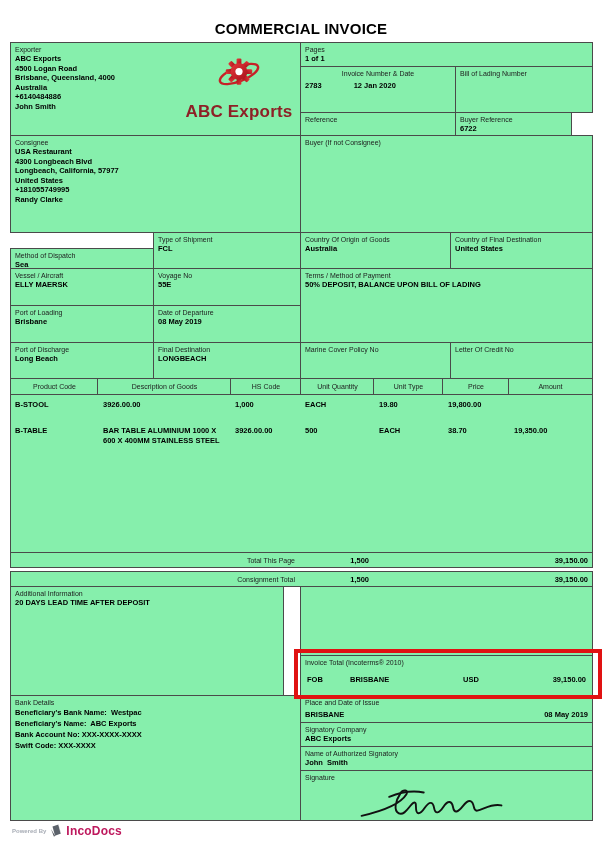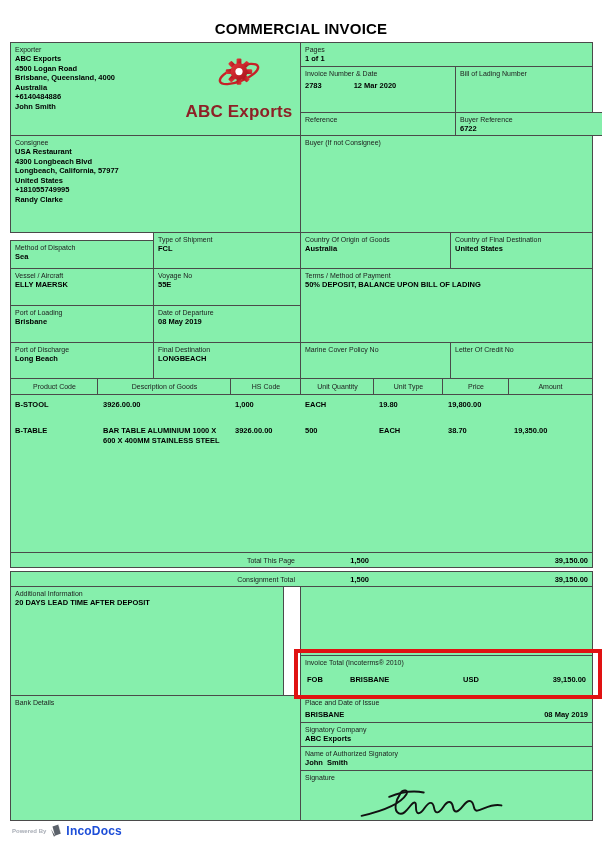--- a/index.html
+++ b/index.html
@@ -26,21 +26,21 @@
                 border:4px solid #e01212; pointer-events:none; z-index:10; }
   .logo-wrap { position:absolute; left:164px; top:8px; width:128px; text-align:center; }
   .logo-text { font-size:17px; font-weight:bold; color:#8d2026; margin-top:1px; letter-spacing:.2px; }
   .inv-num-row { display:flex; margin-top:3px; }
   .inv-num-row .n2 { margin-left:32px; }
   .itot-row { position:relative; height:12px; margin-top:8px; }
   .itot-row span { position:absolute; font-size:7.5px; font-weight:bold; }
   .place-row { display:flex; justify-content:space-between; margin-top:3px; }
   .footer { position:absolute; left:12px; top:824px; display:flex; align-items:center; gap:4px; color:#9298a2; }
   .footer .pb { font-size:6px; font-weight:bold; color:#a7acb5; }
-  .footer .brand { font-size:12px; font-weight:bold; color:#1d4ed8; letter-spacing:.2px; }
+  .footer .brand { font-size:12px; font-weight:bold; color:#be185d; letter-spacing:.2px; }
   .sig-svg { position:absolute; left:40px; top:12px; }
 </style>
 </head>
 <body>
 
 <div class="page">
 
   <div class="title">COMMERCIAL INVOICE</div>
 
   <div class="cell" style="left:10px;top:42px;width:291px;height:94px;">
@@ -77,58 +77,58 @@
       </svg>
       <div class="logo-text">ABC Exports</div>
     </div>
   </div>
 
   <div class="cell" style="left:300px;top:42px;width:293px;height:25px;">
     <div class="lbl r">Pages</div>
     <div class="val r">1 of 1</div>
   </div>
 
-  <div class="cell" style="left:300px;top:66px;width:156px;height:47px;">
+  <div class="cell" style="left:300px;top:66px;width:156px;height:47px;text-align:center;">
     <div class="lbl">Invoice Number &amp; Date</div>
     <div class="inv-num-row">
       <span class="val">2783</span>
-      <span class="val n2">12 Mar 2020</span>
+      <span class="val n2">12 Jan 2020</span>
     </div>
   </div>
 
   <div class="cell" style="left:455px;top:66px;width:138px;height:47px;">
     <div class="lbl">Bill of Lading Number</div>
     <div class="val"></div>
   </div>
 
   <div class="cell" style="left:300px;top:112px;width:156px;height:24px;">
     <div class="lbl">Reference</div>
     <div class="val"></div>
   </div>
 
-  <div class="cell" style="left:455px;top:112px;width:148px;height:24px;">
+  <div class="cell" style="left:455px;top:112px;width:117px;height:24px;">
     <div class="lbl">Buyer Reference</div>
     <div class="val">6722</div>
   </div>
 
   <div class="cell" style="left:10px;top:135px;width:291px;height:98px;">
     <div class="lbl">Consignee</div>
     <div class="val pre">USA Restaurant
 4300 Longbeach Blvd
 Longbeach, California, 57977
 United States
 +181055749995
 Randy Clarke</div>
   </div>
   <div class="cell" style="left:300px;top:135px;width:293px;height:98px;">
     <div class="lbl">Buyer (If not Consignee)</div>
     <div class="val"></div>
   </div>
 
-  <div class="cell" style="left:10px;top:240px;width:144px;height:37px;">
+  <div class="cell" style="left:10px;top:248px;width:144px;height:37px;">
     <div class="lbl">Method of Dispatch</div>
     <div class="val">Sea</div>
   </div>
   <div class="cell" style="left:153px;top:232px;width:148px;height:37px;">
     <div class="lbl">Type of Shipment</div>
     <div class="val">FCL</div>
   </div>
   <div class="cell" style="left:300px;top:232px;width:151px;height:37px;">
     <div class="lbl">Country Of Origin of Goods</div>
     <div class="val">Australia</div>
@@ -246,20 +246,24 @@
       <span style="left:2px;">FOB</span>
       <span style="left:45px;">BRISBANE</span>
       <span style="left:158px;">USD</span>
       <span style="right:2px;">39,150.00</span>
     </div>
   </div>
   <div class="annotation"></div>
 
   <div class="cell" style="left:10px;top:695px;width:291px;height:126px;">
     <div class="lbl">Bank Details</div>
+    <div class="val prewrap" style="line-height:11px;">Beneficiary's Bank Name:  Westpac
+Beneficiary's Name:  ABC Exports
+Bank Account No: XXX-XXXX-XXXX
+Swift Code: XXX-XXXX</div>
   </div>
   <div class="cell" style="left:300px;top:695px;width:293px;height:28px;">
     <div class="lbl">Place and Date of Issue</div>
     <div class="place-row">
       <span class="val">BRISBANE</span>
       <span class="val">08 May 2019</span>
     </div>
   </div>
   <div class="cell" style="left:300px;top:722px;width:293px;height:25px;">
     <div class="lbl">Signatory Company</div>

